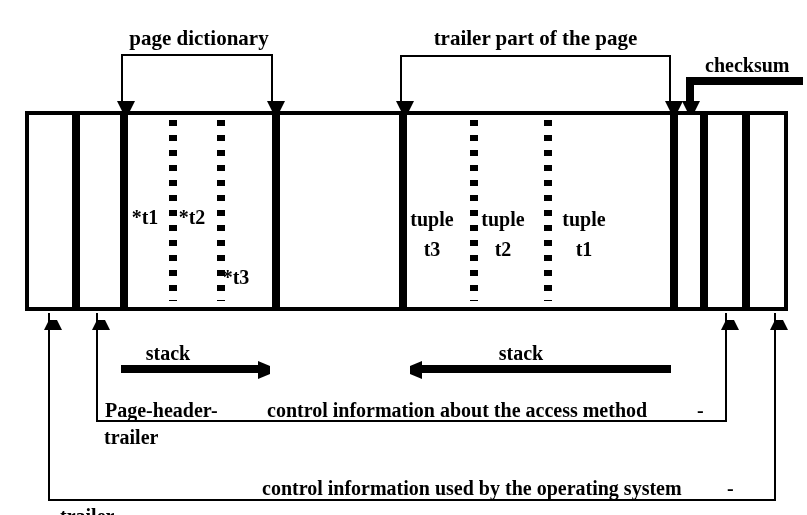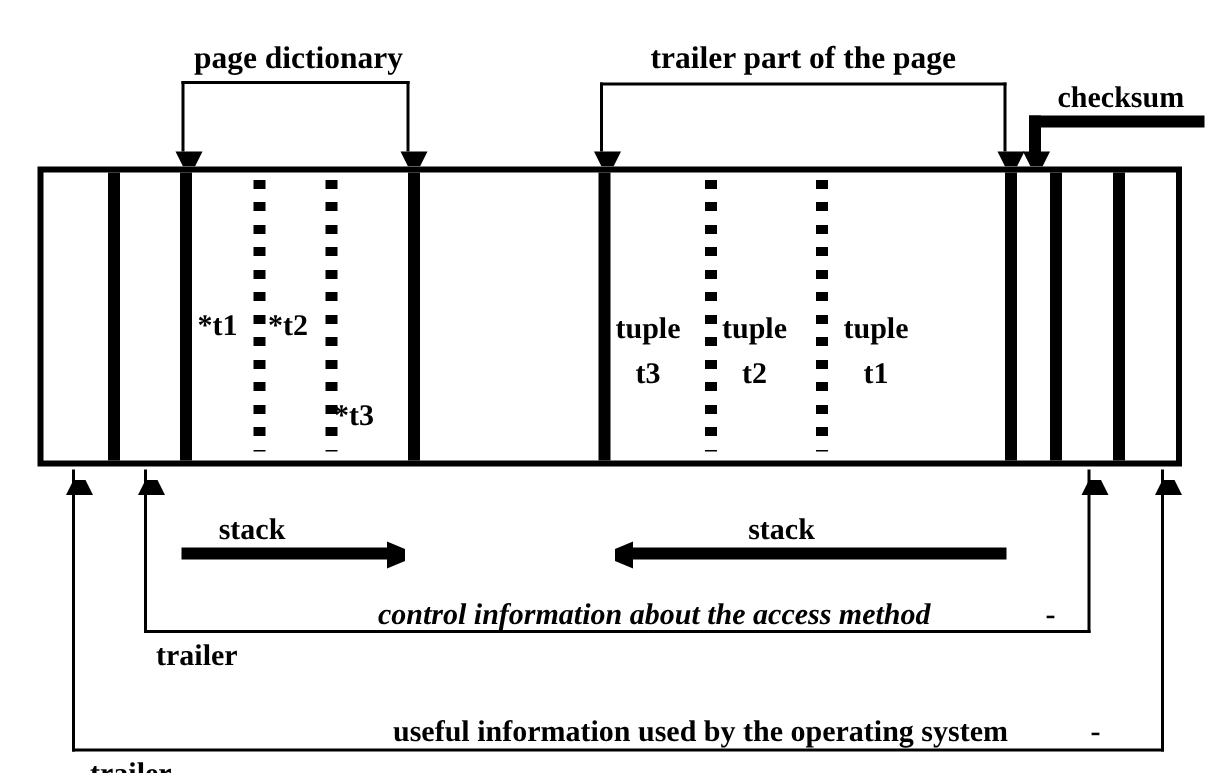--- a/index.html
+++ b/index.html
@@ -114,24 +114,25 @@
   <div class="hline" style="left:113px; top:357px; width:138px;"></div>
   <div class="arr right" style="left:250px; top:353px;"></div>
 
   <div class="lbl t20 ctr" style="left:463px; top:330px; width:100px;">stack</div>
   <div class="hline" style="left:406px; top:357px; width:257px;"></div>
   <div class="arr left" style="left:394px; top:353px;"></div>
 
   <div class="ushape" style="left:88px; top:305px; width:631px; height:109px;"></div>
   <div class="arr up" style="left:84px; top:304px;"></div>
   <div class="arr up" style="left:713px; top:304px;"></div>
-  <div class="lbl t20" style="left:240px; top:387px;font-style:italic;">control information about the access method</div>
+  <div class="lbl t20" style="left:93px; top:387px;">Page-header-</div>
+  <div class="lbl t20" style="left:255px; top:387px;">control information about the access method</div>
   <div class="lbl t20" style="left:685px; top:387px;">-</div>
   <div class="lbl t20" style="left:92px; top:414px;">trailer</div>
 
   <div class="ushape" style="left:40px; top:305px; width:728px; height:188px;"></div>
   <div class="arr up" style="left:36px; top:304px;"></div>
   <div class="arr up" style="left:762px; top:304px;"></div>
-  <div class="lbl t20" style="left:250px; top:465px;">useful information used by the operating system</div>
+  <div class="lbl t20" style="left:250px; top:465px;">control information used by the operating system</div>
   <div class="lbl t20" style="left:715px; top:465px;">-</div>
   <div class="lbl t20" style="left:48px; top:493px;">trailer</div>
 
 </div>
 
 </body></html>

